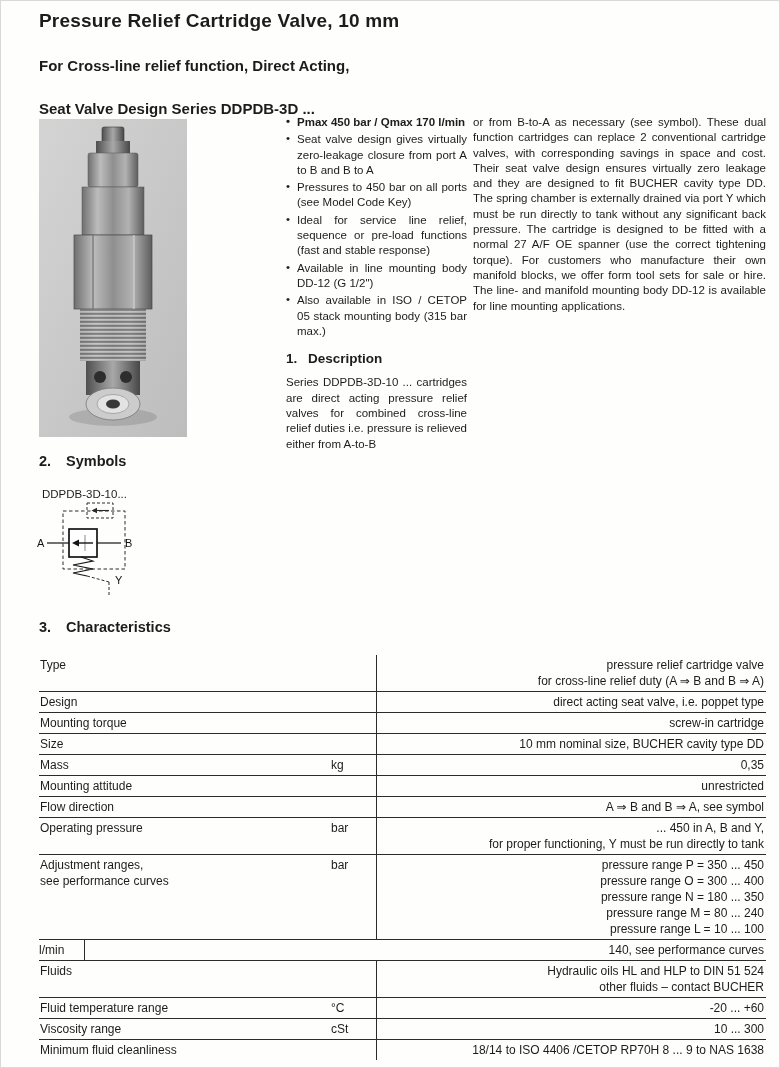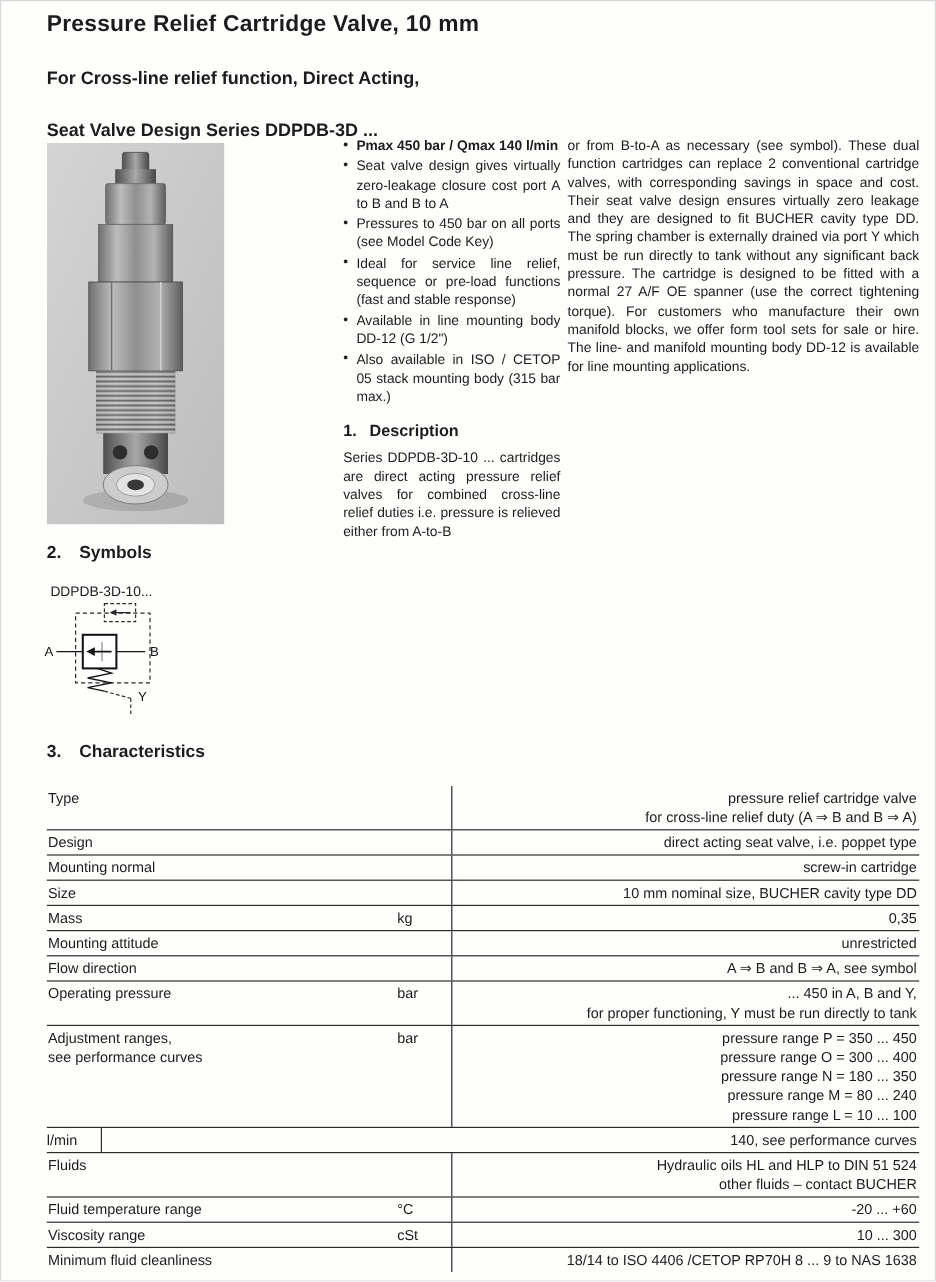--- a/index.html
+++ b/index.html
@@ -95,22 +95,22 @@
     <rect x="47" y="242" width="54" height="34" fill="url(#met2)"></rect>
     <circle cx="61" cy="258" r="6" fill="#2d2d2d"></circle>
     <circle cx="87" cy="258" r="6" fill="#2d2d2d"></circle>
     <ellipse cx="74" cy="285" rx="27" ry="16" fill="#cccccc" stroke="#787878" stroke-width="0.8"></ellipse>
     <ellipse cx="74" cy="285" rx="16" ry="9.5" fill="#e3e3e3" stroke="#9a9a9a" stroke-width="0.8"></ellipse>
     <ellipse cx="74" cy="285" rx="7" ry="4.5" fill="#383838"></ellipse>
   </svg>
 
   <div class="col-mid">
     <ul class="features">
-      <li>Pmax 450 bar / Qmax 140 l/min</li>
-      <li>Seat valve design gives virtually zero-leakage closure cost port A to B and B to A</li>
+      <li>Pmax 450 bar / Qmax 170 l/min</li>
+      <li>Seat valve design gives virtually zero-leakage closure from port A to B and B to A</li>
       <li>Pressures to 450 bar on all ports (see Model Code Key)</li>
       <li>Ideal for service line relief, sequence or pre-load functions (fast and stable response)</li>
       <li>Available in line mounting body DD-12 (G 1/2")</li>
       <li>Also available in ISO / CETOP 05 stack mounting body (315 bar max.)</li>
     </ul>
     <div class="desc-heading">
       <span class="h-num-sm">1.</span>
       <span>Description</span>
     </div>
     <p class="body-text">Series DDPDB-3D-10 ... cartridges are direct acting pressure relief valves for combined cross-line relief duties i.e. pressure is relieved either from A-to-B</p>
@@ -160,21 +160,21 @@
       <div class="t-unit"></div>
       <div class="t-value">pressure relief cartridge valve
 for cross-line relief duty (A ⇒ B and B ⇒ A)</div>
     </div>
     <div class="t-row">
       <div class="t-label">Design</div>
       <div class="t-unit"></div>
       <div class="t-value">direct acting seat valve, i.e. poppet type</div>
     </div>
     <div class="t-row">
-      <div class="t-label">Mounting normal</div>
+      <div class="t-label">Mounting torque</div>
       <div class="t-unit"></div>
       <div class="t-value">screw-in cartridge</div>
     </div>
     <div class="t-row">
       <div class="t-label">Size</div>
       <div class="t-unit"></div>
       <div class="t-value">10 mm nominal size, BUCHER cavity type DD</div>
     </div>
     <div class="t-row">
       <div class="t-label">Mass</div>

